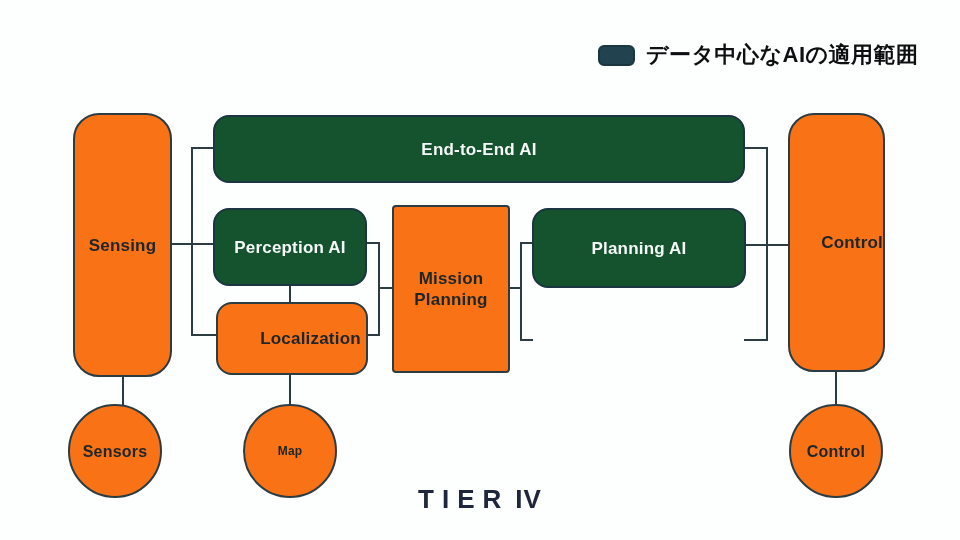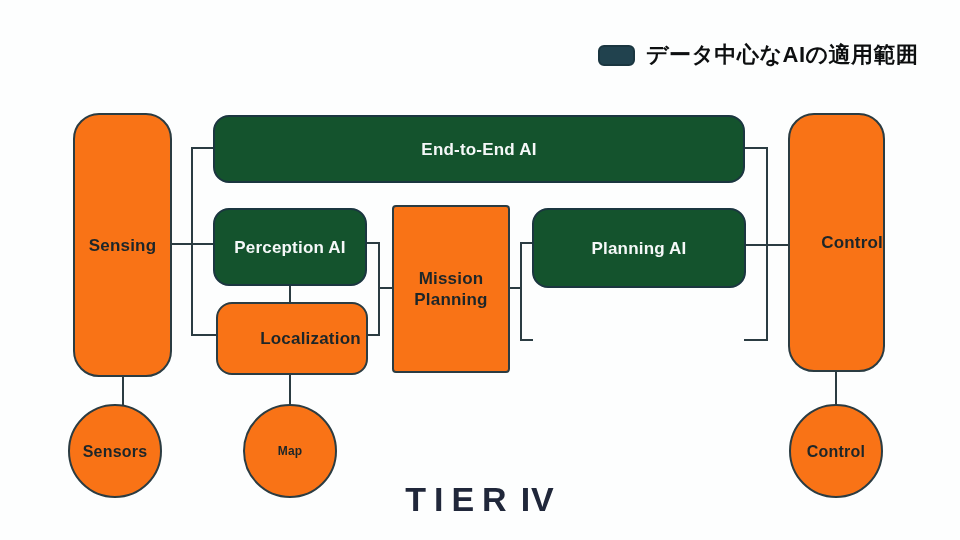--- a/index.html
+++ b/index.html
@@ -42,21 +42,21 @@
   .node.tall{border-radius:26px;}
   .node.mid{border-radius:4px;}
   .node.circle{border-radius:50%;}
   .node .lbl{display:block;}
   .node .lbl.wrap-narrow{max-width:90px;}
   .node .lbl.wrap-wide{max-width:190px;}
   
   .logo{
     position:absolute;left:0;right:0;top:486px;
     text-align:center;color:#20273a;
-    font-size:34px;font-weight:bold;line-height:26px;
+    font-size:26px;font-weight:bold;line-height:26px;
   }
   .logo .tier{letter-spacing:8px;}
   .logo .iv{letter-spacing:1px;margin-left:6px;}
 </style>
 </head>
 <body>
 
 <div class="canvas">
 
   <div class="legend">

